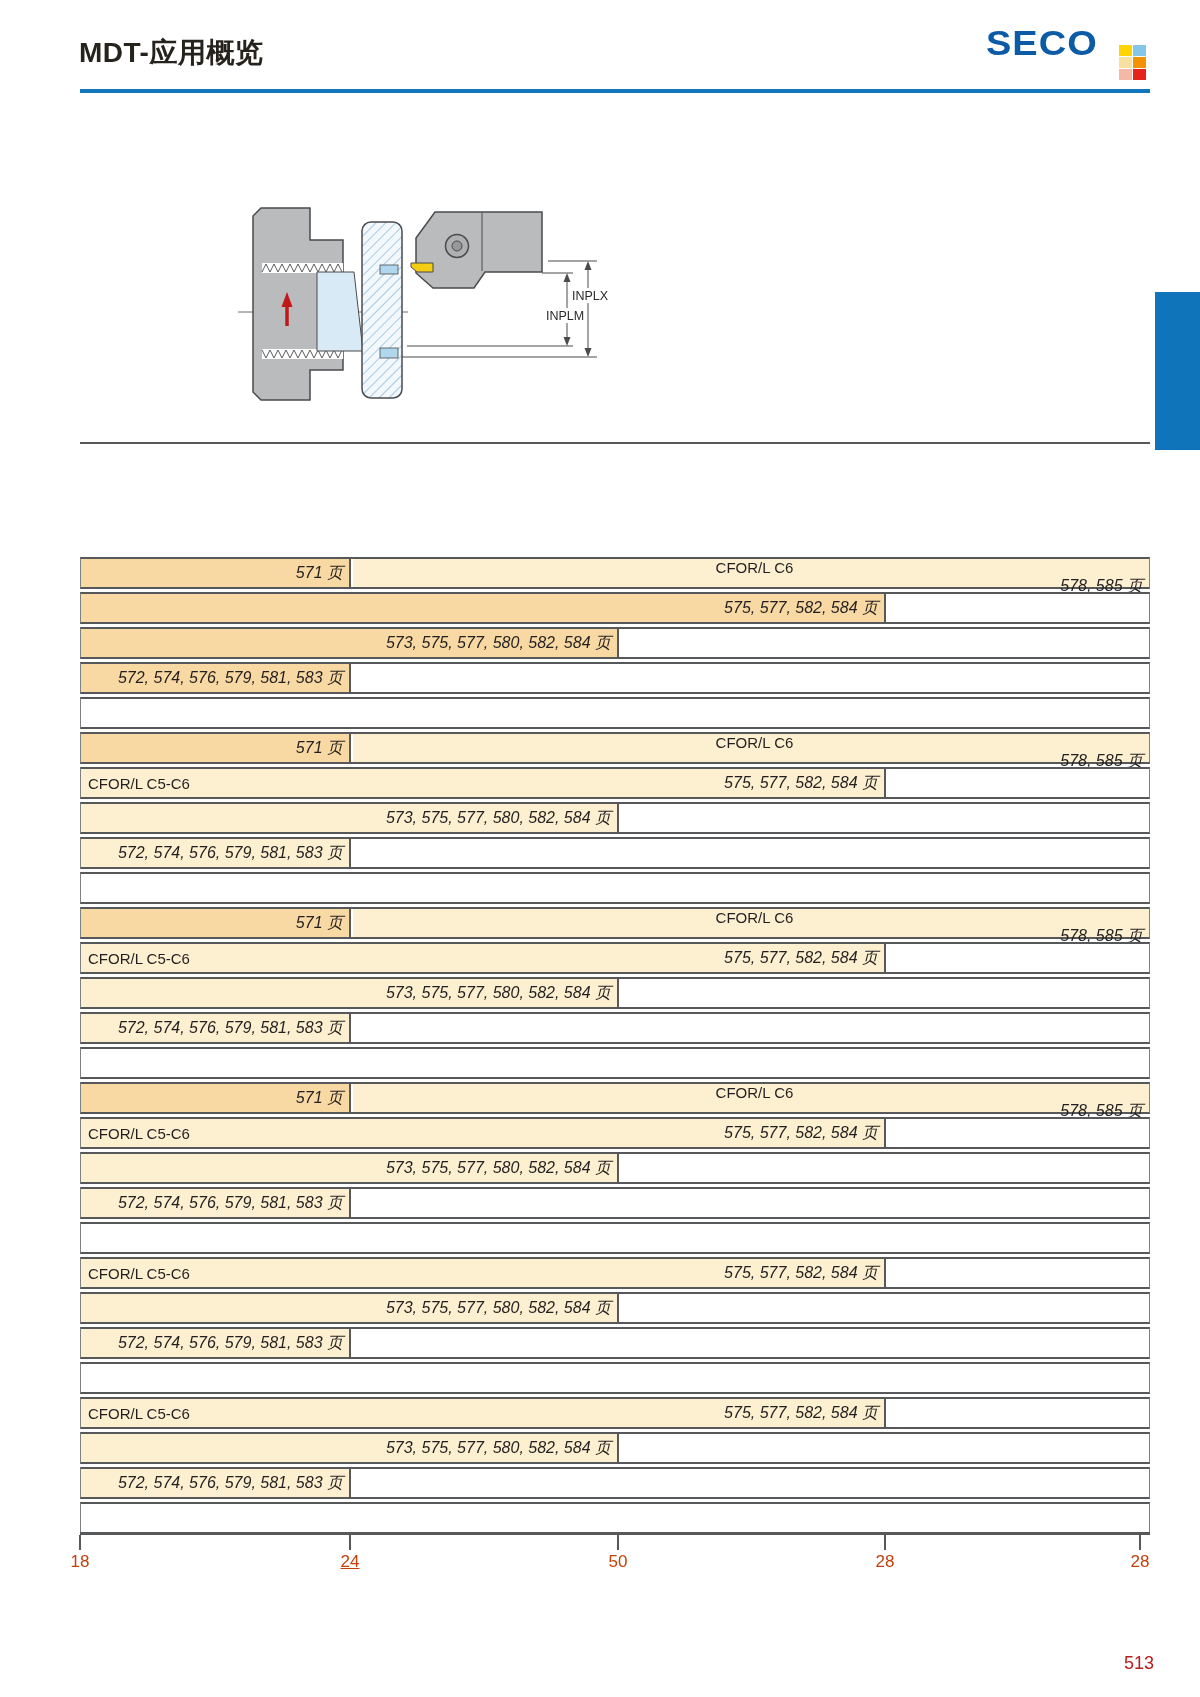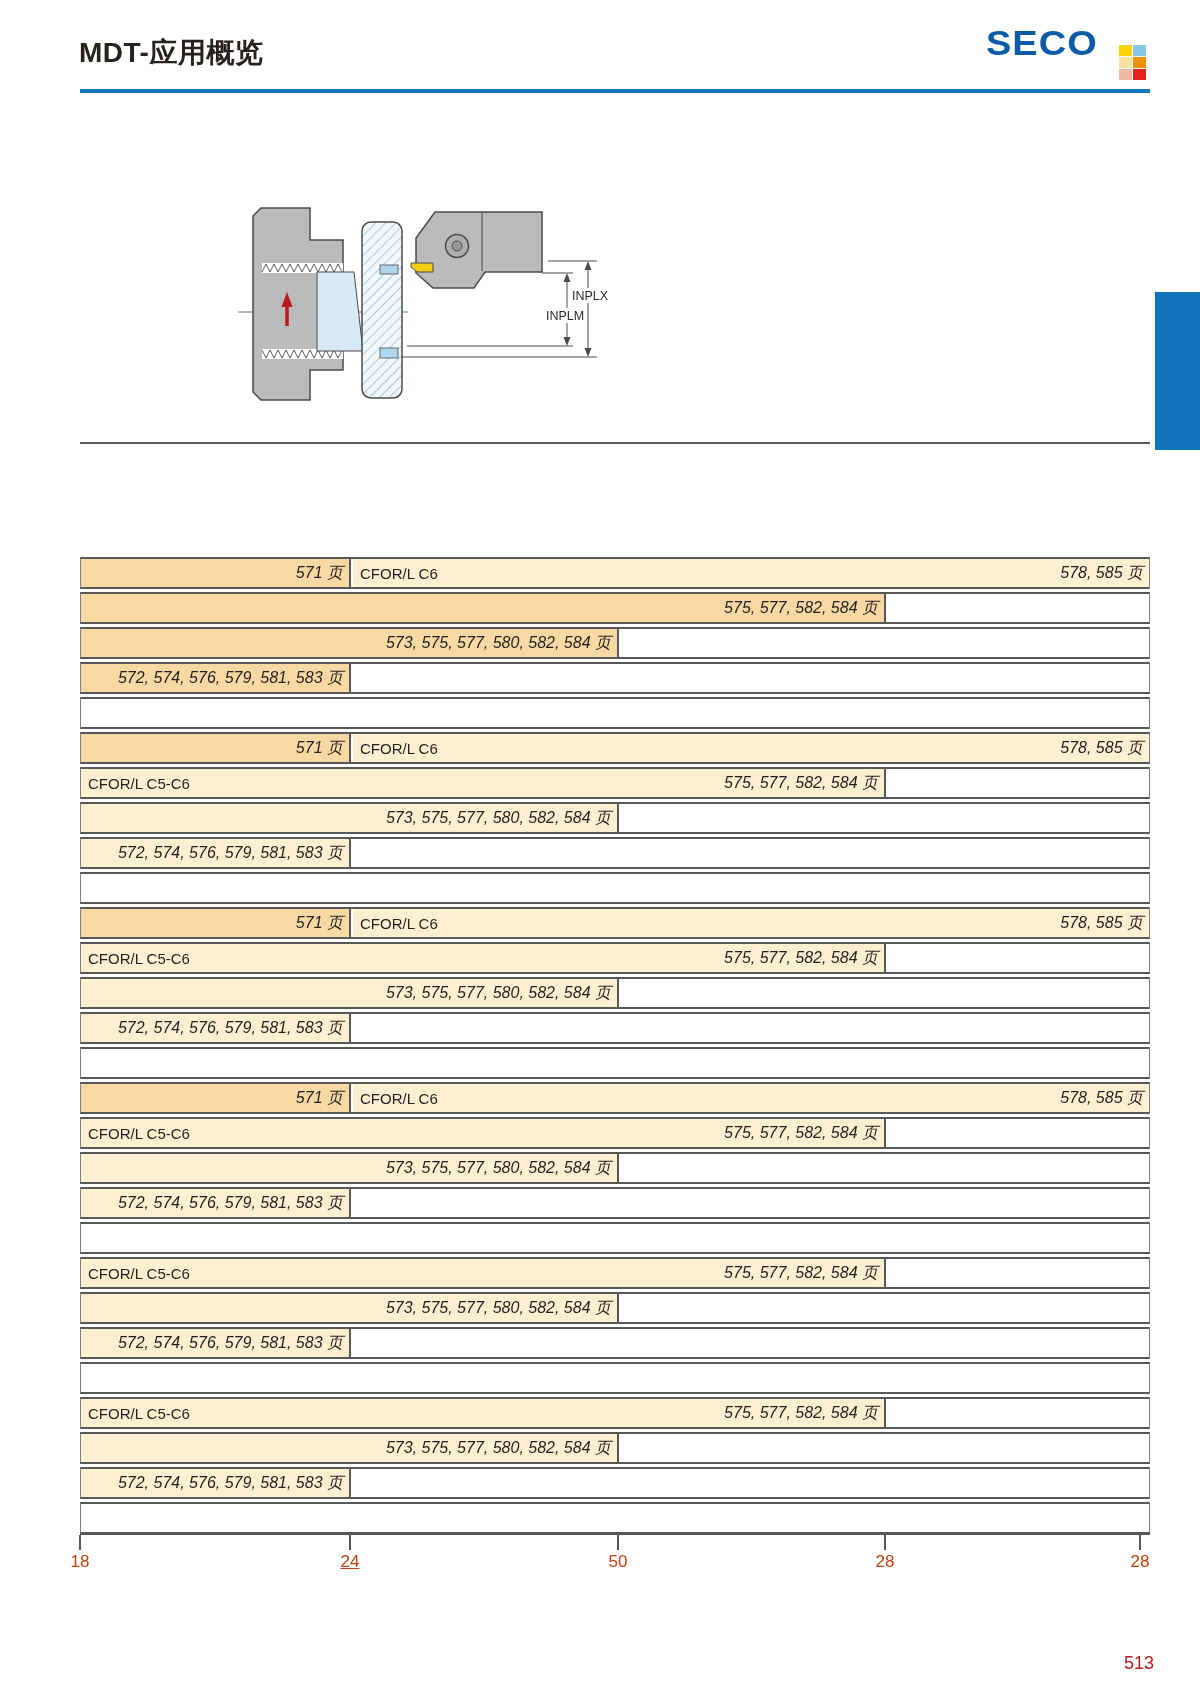--- a/index.html
+++ b/index.html
@@ -23,21 +23,21 @@
   
   .diagram{position:absolute;left:230px;top:180px;}
 
   
   .top-rule{position:absolute;left:80px;top:442px;width:1070px;height:2px;background:#57585A;}
   #chart{position:absolute;left:80px;top:557px;width:1070px;}
   .row{position:relative;height:32px;margin-bottom:3px;background:#fff;box-sizing:border-box;
        border:1px solid #7f8082;border-top:2px solid #57585A;border-bottom:2px solid #57585A;}
   .bar{position:absolute;left:0;top:0;bottom:0;display:flex;align-items:center;
        border-right:2px solid #57585A;box-sizing:border-box;}
-  .bar.rightcell{border-right:none;right:0;}
+  .bar.rightcell{border-right:none;right:0;flex-direction:column;}
   .orange{background:#F8D9A3;}
   .cream{background:#FCF0D0;}
   .tool{font-size:15px;padding-left:7px;white-space:nowrap;}
   .pages{margin-left:auto;font-size:16px;padding-right:6px;white-space:nowrap;font-style:italic;}
 
   
   .axis-line{position:absolute;left:80px;top:1532px;width:1070px;height:3px;background:#57585A;}
   .tick{position:absolute;top:1535px;width:2px;height:15px;background:#57585A;}
   .tick-label{position:absolute;top:1552px;width:44px;text-align:center;font-size:17px;color:#c2410c;}
 

